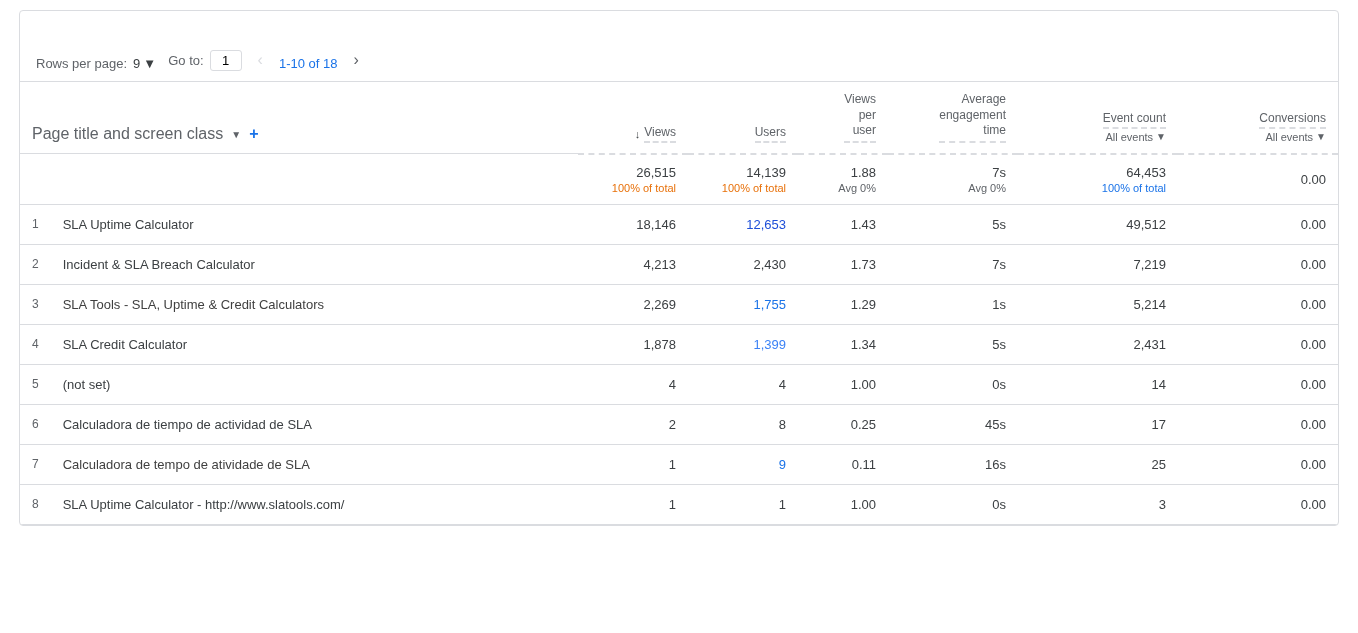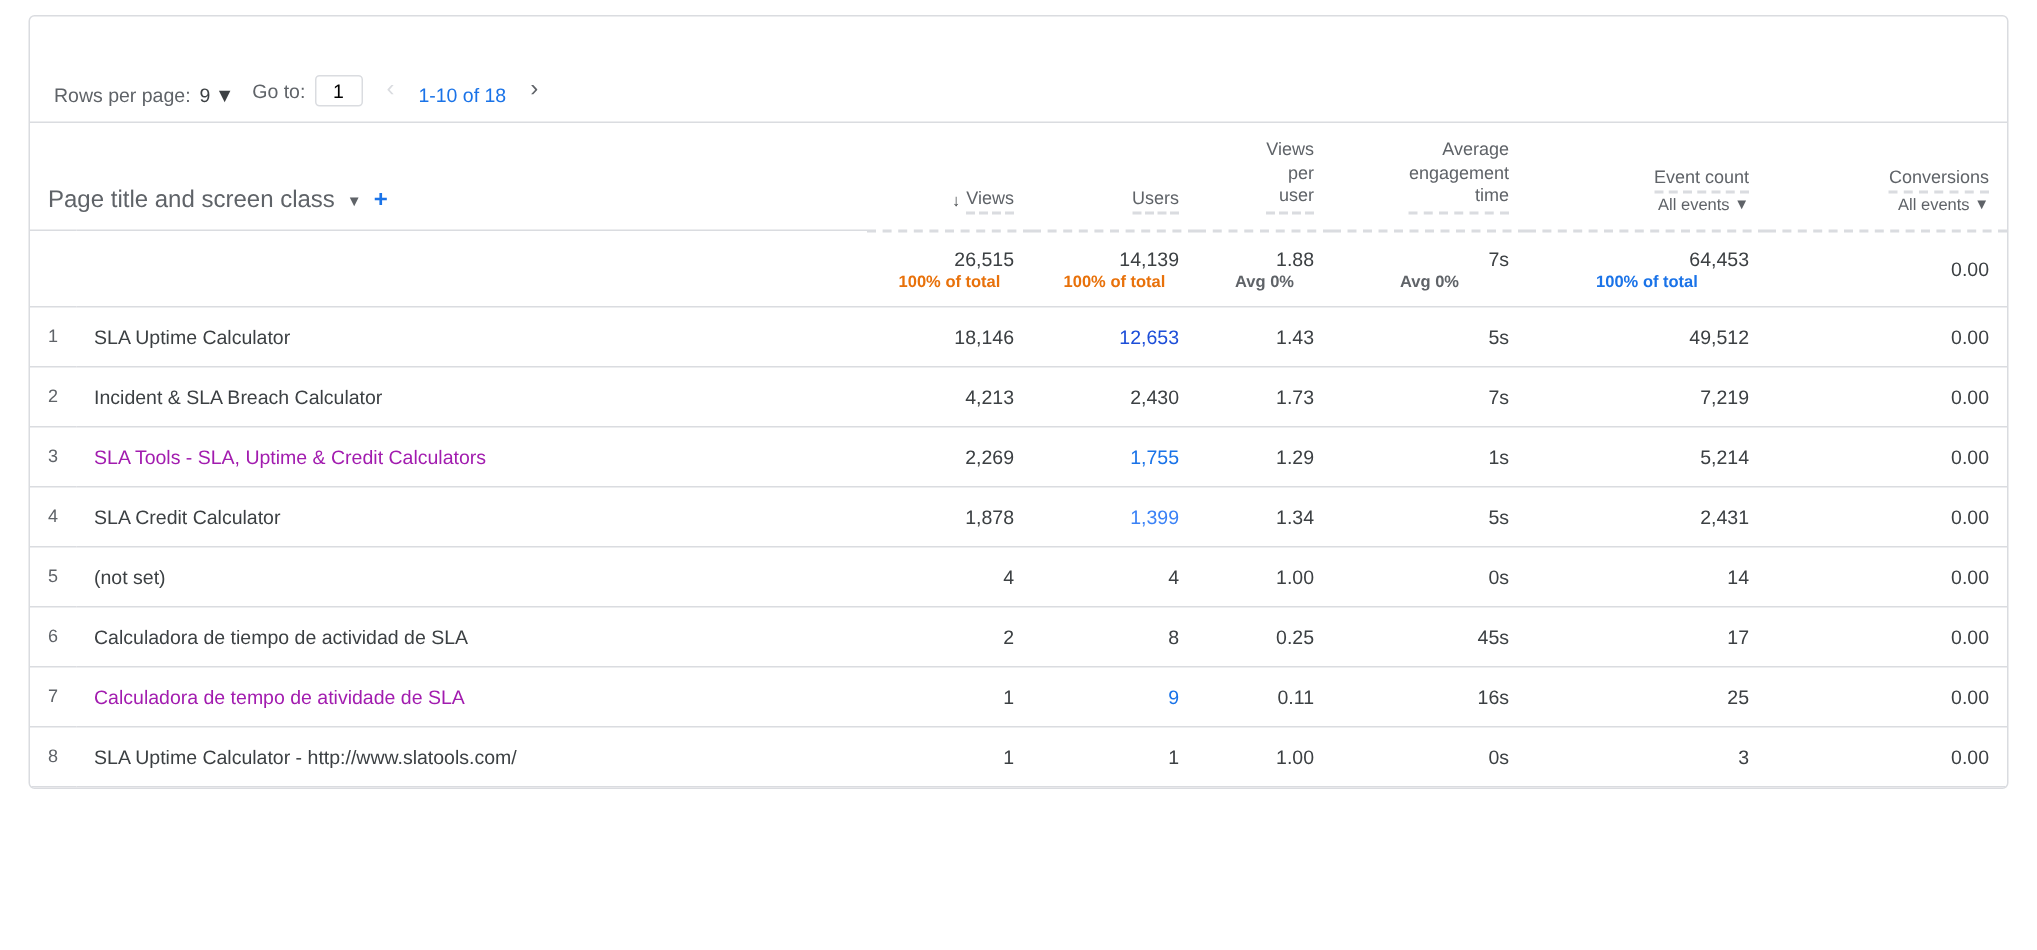--- a/index.html
+++ b/index.html
@@ -153,23 +153,22 @@
       border-bottom: 1px solid #dadce0;
       font-size: 13px;
       font-weight: 500;
     }
     .totals-row td:first-child {
       text-align: left;
     }
     .totals-sub {
       font-size: 11px;
       color: #e8710a;
-      font-weight: bold;
+      font-weight: normal;
       margin-top: 2px;
-      text-align: center;
     }
     .totals-sub.blue {
       color: #1a73e8;
     }
     .totals-sub.gray {
       color: #5f6368;
     }
 
     
     tbody tr.data-row {
@@ -182,21 +181,21 @@
       color: #3c4043;
     }
     tbody tr.data-row td.row-num {
       text-align: right;
       color: #5f6368;
       font-size: 12px;
       width: 30px;
     }
     tbody tr.data-row td.page-title-cell {
       text-align: left;
-      color: #a21caf;
+      color: #404040;
       font-weight: 500;
       max-width: 280px;
     }
     tbody tr.data-row td.page-title-cell.dark {
       color: #3c4043;
     }
     .sort-arrow {
       font-size: 11px;
       color: #3c4043;
     }

